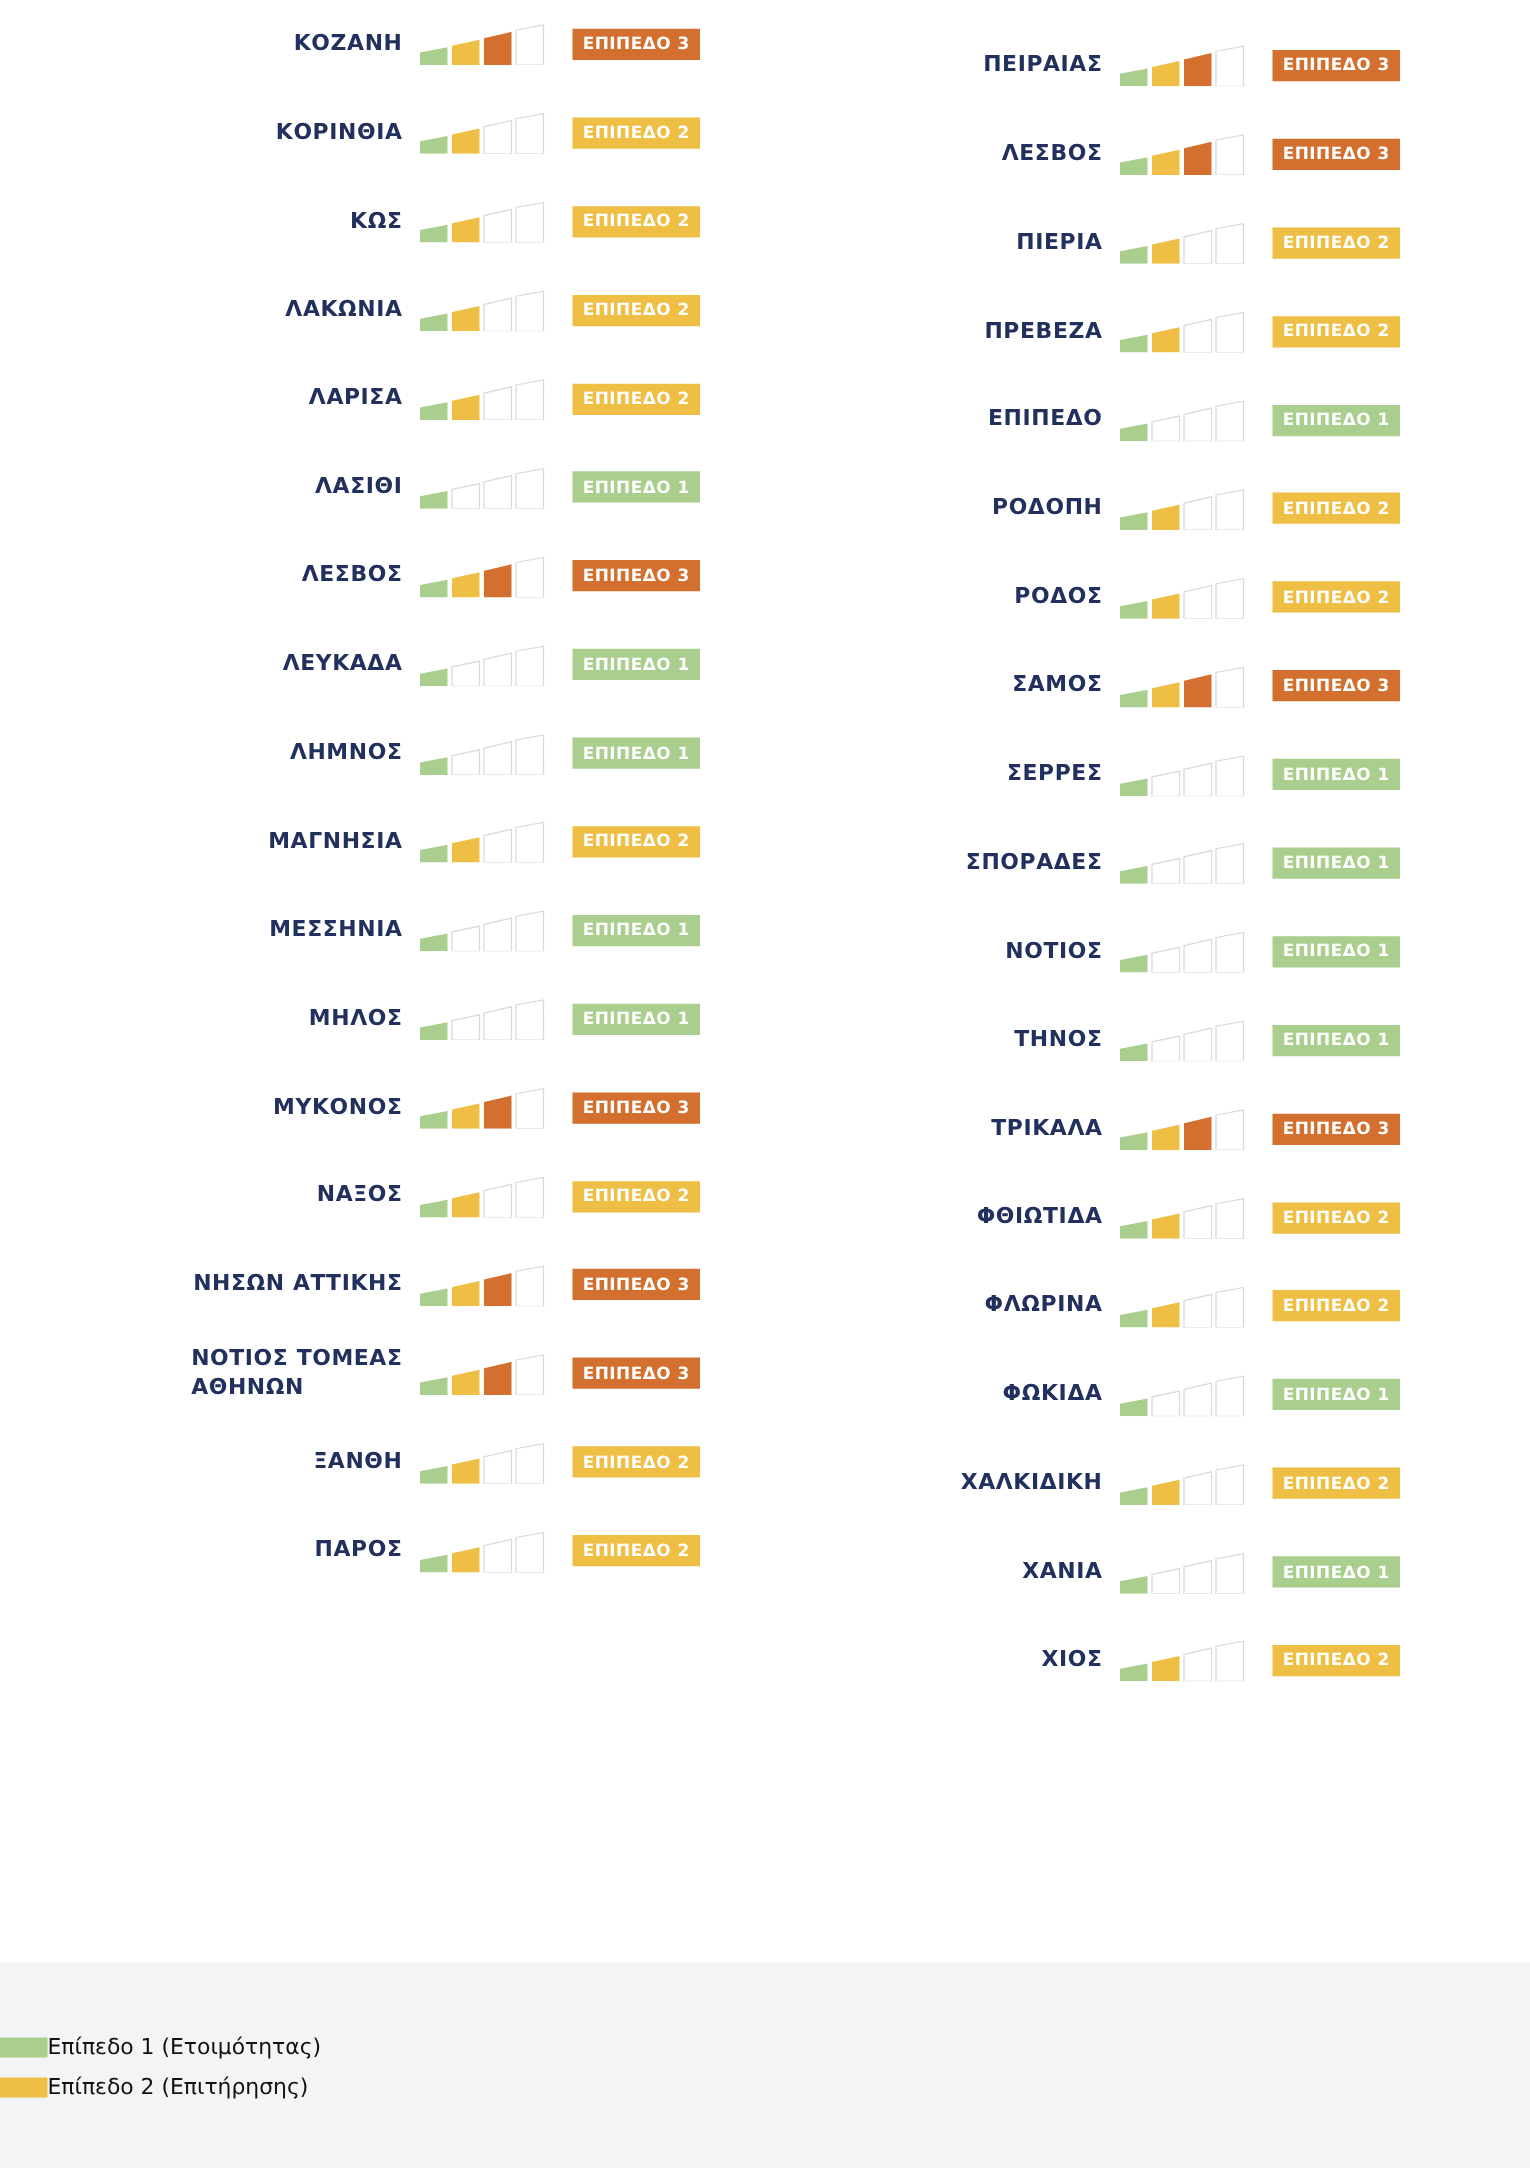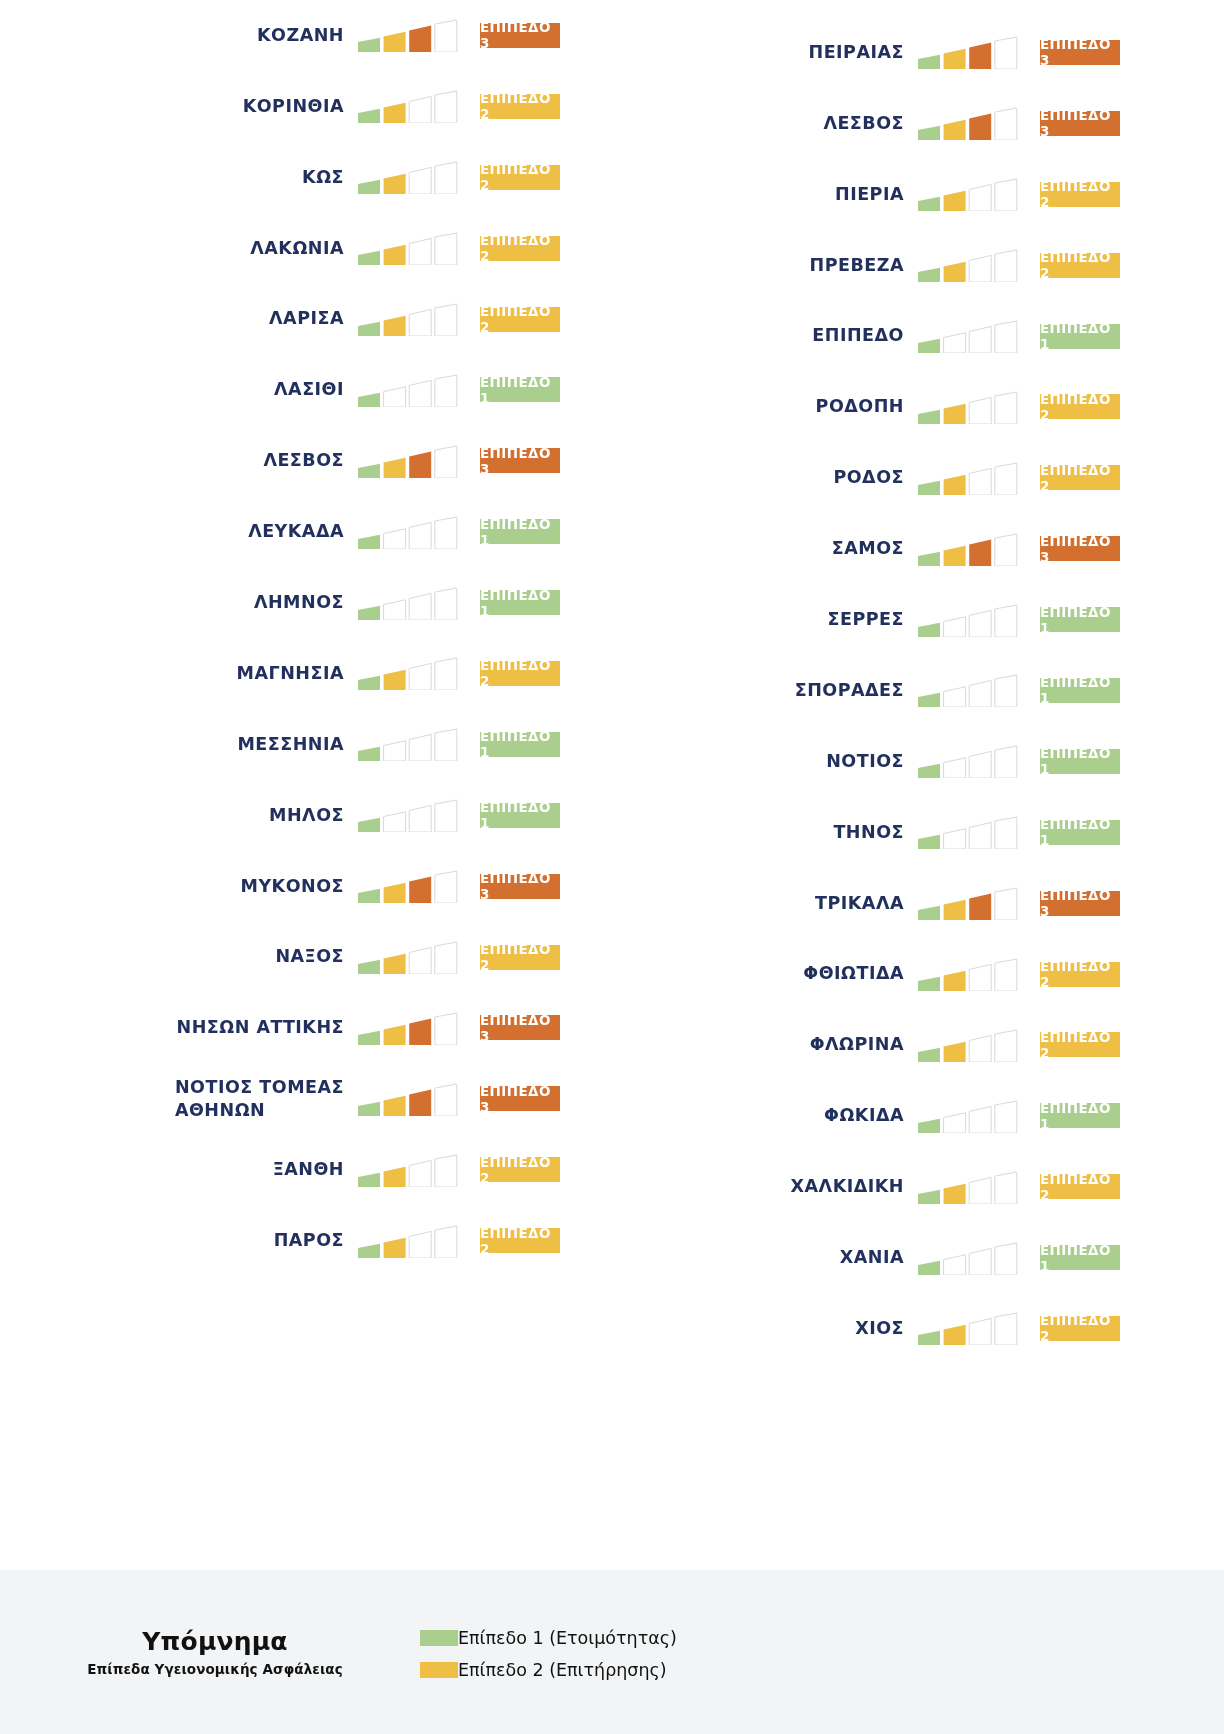--- a/index.html
+++ b/index.html
@@ -57,30 +57,31 @@
     width: 100px;
     height: 34px;
     position: relative;
     margin-right: 22px;
   }
   .gauge svg { display: block; }
 
   
   .badge {
     flex: 0 0 auto;
-    width: 80px;
+    width: 102px;
     height: 25px;
     display: flex;
     align-items: center;
     justify-content: center;
     color: #ffffff;
     font-size: 13.5px;
     font-weight: 700;
     letter-spacing: 0.4px;
     box-sizing: border-box;
+    text-align: right;
   }
 
   
   #legend {
     position: absolute;
     left: 0;
     top: 1570px;
     width: 1224px;
     height: 164px;
     background: #f2f4f6;
@@ -583,24 +584,20 @@
             <path d="M76.80000000000001,6 L98.80000000000001,2 L98.80000000000001,34 L76.80000000000001,34 Z" fill="#ffffff" stroke="#d7d9db" stroke-width="1"></path>
           </svg>
         </div>
         <div class="badge" style="background: rgb(238, 190, 69); color: rgb(255, 255, 255);">ΕΠΙΠΕΔΟ 2</div>
       </div>
     </div>
 </div>
 
 <div id="legend">
   <div class="legend-inner">
-    <div class="legend-title-block">
-      <div class="legend-title">Υπόμνημα</div>
-      <div class="legend-subtitle">Επίπεδα Υγειονομικής Ασφάλειας</div>
-    </div>
     <div class="legend-cols" id="legend-cols">
         <div class="legend-col">
           <div class="legend-item">
             <span class="legend-swatch" style="background: rgb(169, 206, 141);"></span>
             <span class="legend-text">Επίπεδο 1 (Ετοιμότητας)</span>
           </div>
           <div class="legend-item">
             <span class="legend-swatch" style="background: rgb(238, 190, 69);"></span>
             <span class="legend-text">Επίπεδο 2 (Επιτήρησης)</span>
           </div>

